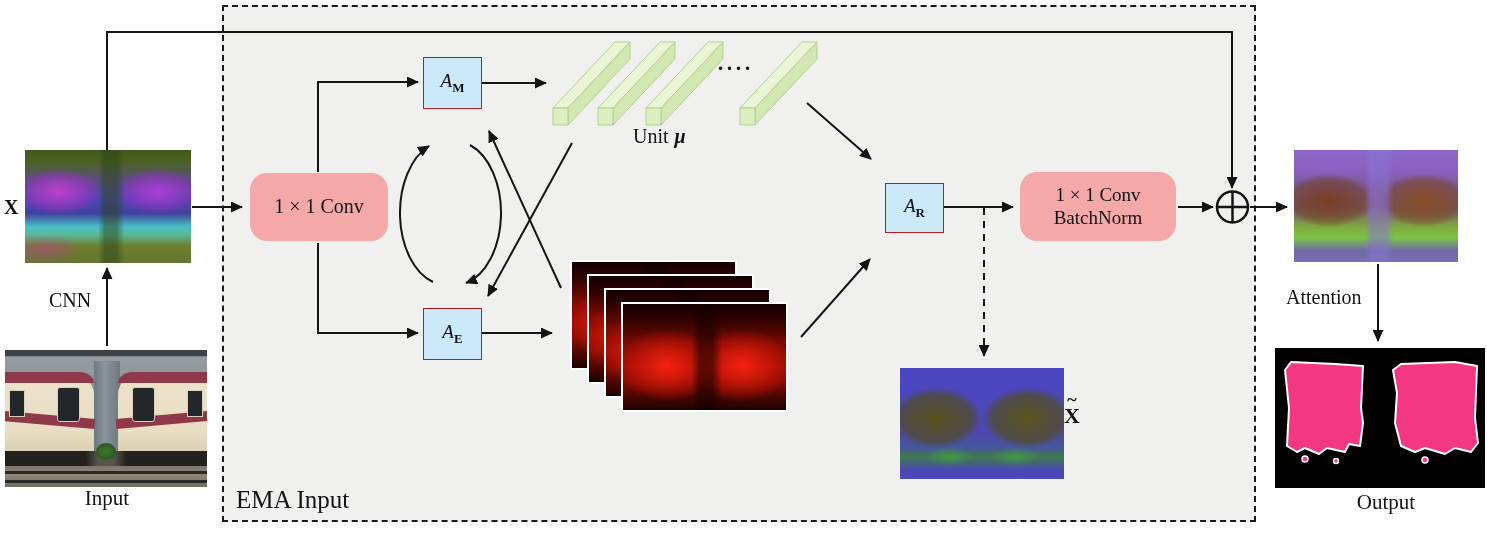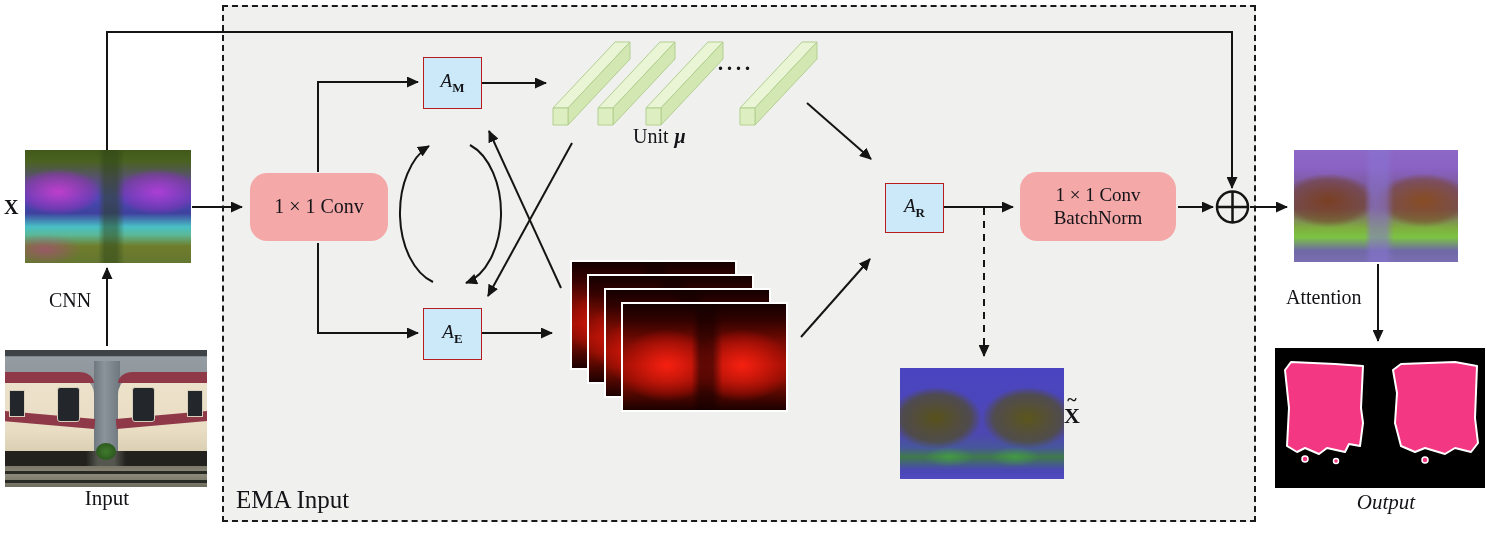--- a/index.html
+++ b/index.html
@@ -29,21 +29,21 @@
   #ae-box{left:423px;top:308px;width:57px;height:50px;}
   #ar-box{left:885px;top:183px;width:57px;height:48px;}
   .an{font-style:italic;}
   .bluebox sub{font-style:normal;font-weight:bold;font-size:13px;vertical-align:-5px;}
   
   .lbl{font-size:20px;white-space:nowrap;}
   #x-label{left:4px;top:196px;font-weight:bold;}
   #cnn-label{left:40px;top:289px;width:60px;text-align:center;}
   #input-label{left:57px;top:486px;width:100px;text-align:center;font-size:21px;}
   #predictor-label{left:1286px;top:286px;}
-  #output-label{left:1336px;top:490px;width:100px;text-align:center;font-size:21px;font-style:italic;}
+  #output-label{left:1336px;top:490px;width:100px;text-align:center;font-size:21px;}
   #bases-label{left:633px;top:125px;}
   #bases-dots{left:699px;top:56px;font-size:21px;font-weight:bold;letter-spacing:2px;}
   #attention-label{left:599px;top:414px;}
   .mu{font-weight:bold;font-style:italic;margin-left:6px;}
   .bsym{font-weight:bold;margin-left:6px;}
   #xtilde-label{left:1064px;top:396px;display:flex;flex-direction:column;align-items:center;}
   #xtilde-label .tilde{font-size:18px;font-weight:bold;line-height:9px;}
   #xtilde-label .xb{font-size:22px;font-weight:bold;line-height:22px;}
   
   .img{overflow:hidden;}

